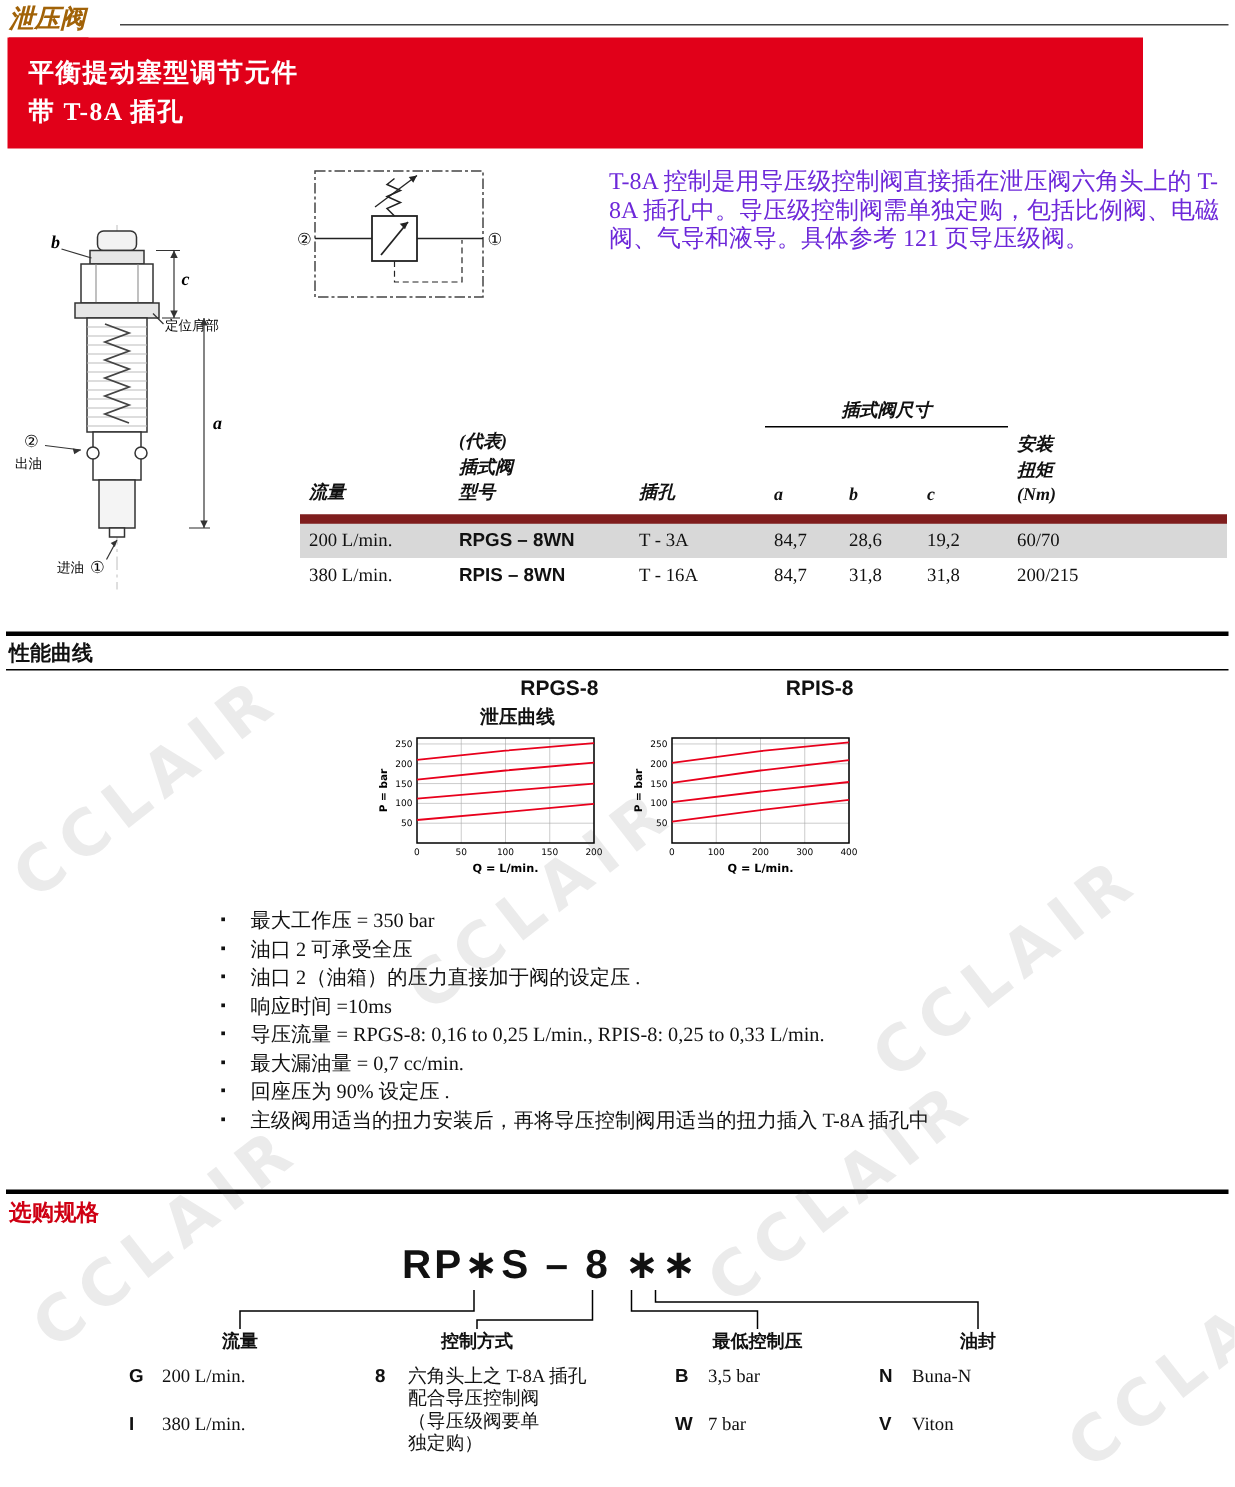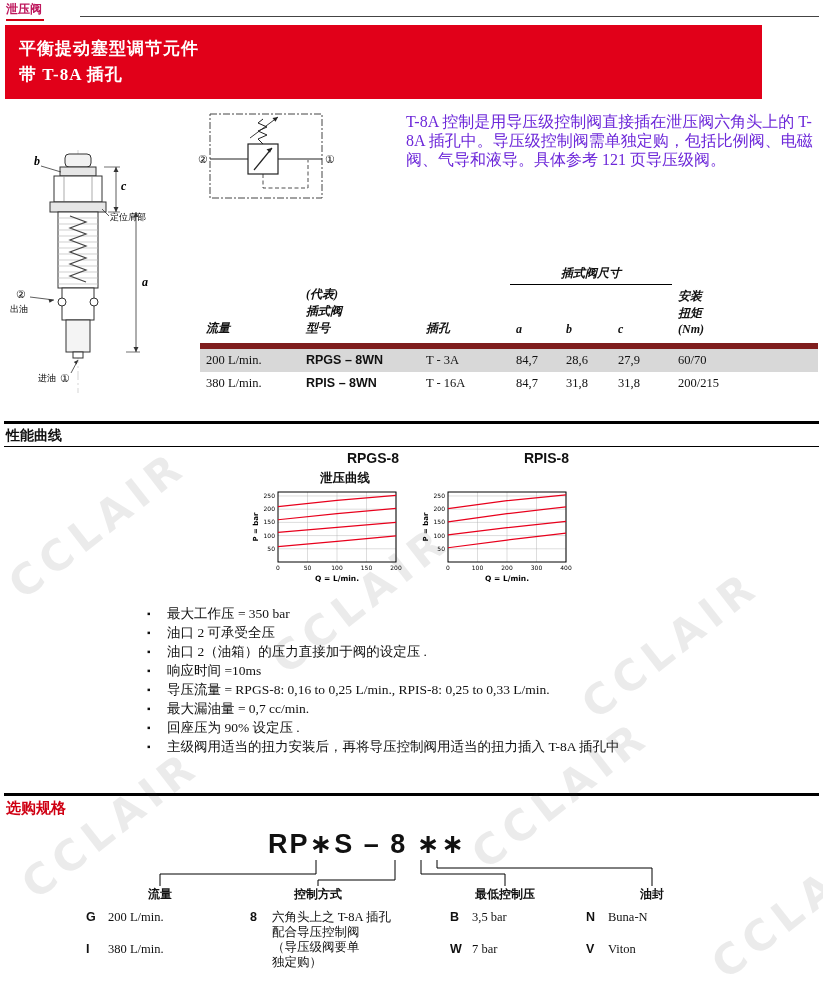--- a/index.html
+++ b/index.html
@@ -8,22 +8,22 @@
        font-family:"Liberation Serif","DejaVu Serif",serif;color:#111;font-size:13px}
 
   
   .wm{position:absolute;font-family:"DejaVu Sans",sans-serif;font-weight:bold;
       font-size:42px;letter-spacing:7px;color:rgba(60,60,60,0.10);
       transform:rotate(-38deg);pointer-events:none;z-index:5;white-space:nowrap}
   .wm1{left:-8px;top:500px}.wm2{left:255px;top:575px}.wm3{left:565px;top:620px}
   .wm4{left:5px;top:800px}.wm5{left:455px;top:770px}.wm6{left:695px;top:880px}
 
   
-  #doc-label{position:absolute;left:6px;top:1px;color:#be185d;font-weight:bold;
-             font-size:12px;border-bottom:2px solid #cf0013;padding:0 2px 1px 0}
+  #doc-label{position:absolute;left:6px;top:1px;color:#a16207;font-weight:bold;
+             font-style:italic;font-size:17px;border-bottom:2px solid #cf0013;padding:0 2px 1px 0}
   #top-rule{position:absolute;left:80px;right:4px;top:16px;height:1px;background:#444}
   #banner{position:absolute;left:5px;top:25px;width:757px;height:74px;background:#e10019;
           color:#fff;padding:11px 14px}
   #banner .bl{font-weight:bold;font-size:17px;line-height:26px;letter-spacing:1px}
 
   
   #intro{position:absolute;left:406px;top:112px;width:412px;font-size:16px;line-height:19px;color:#6d28d9}
   #valve{position:absolute;left:8px;top:148px}
   #schem{position:absolute;left:196px;top:108px}
   svg text{font-family:"Liberation Serif","DejaVu Serif",serif}
@@ -192,21 +192,21 @@
 (Nm)</th>
     </tr>
   </thead>
   <tbody>
     <tr class="shade">
       <td>200 L/min.</td>
       <td class="model">RPGS – 8WN</td>
       <td>T - 3A</td>
       <td class="ctr">84,7</td>
       <td class="ctr">28,6</td>
-      <td class="ctr">27,9</td>
+      <td class="ctr">19,2</td>
       <td class="ctr">60/70</td>
     </tr>
     <tr>
       <td>380 L/min.</td>
       <td class="model">RPIS – 8WN</td>
       <td>T - 16A</td>
       <td class="ctr">84,7</td>
       <td class="ctr">31,8</td>
       <td class="ctr">31,8</td>
       <td class="ctr">200/215</td>

